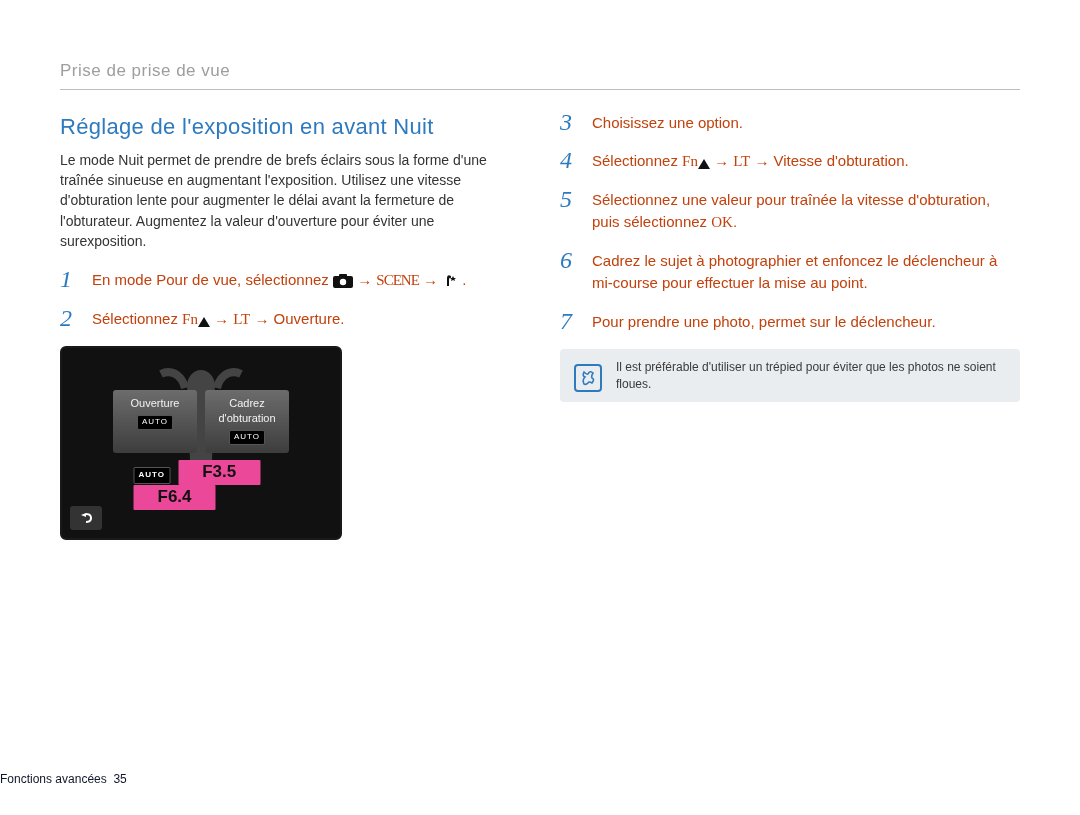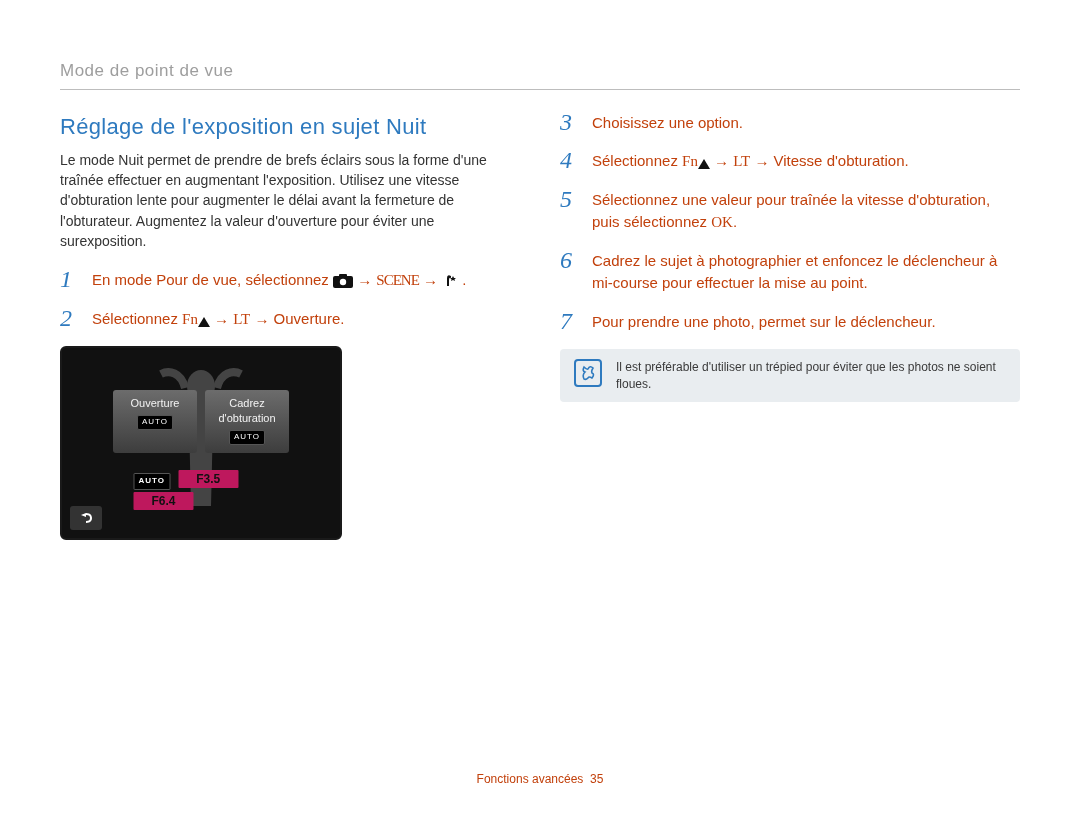--- a/index.html
+++ b/index.html
@@ -18,39 +18,39 @@
   .icon{display:inline-flex;align-items:center;justify-content:center;vertical-align:-3px}
   .icon svg{display:block}
   .bold{font-weight:400}
   .lcd{background:#111;border:2px solid #1a1a1a;border-radius:6px;width:278px;height:190px;margin-top:10px;position:relative;overflow:hidden}
   .lcd .content{position:relative;width:100%;height:100%;}
   .silhouette{position:absolute;left:50%;top:18px;transform:translateX(-50%);width:120px;height:140px;opacity:.25}
   .panels{position:absolute;top:42px;left:0;right:0;display:flex;justify-content:center;gap:8px}
   .panel{background:linear-gradient(#6c6c6c,#3d3d3d);border-radius:3px;padding:6px 6px 8px 6px;min-width:72px;text-align:center;color:#f3f3f3;font-size:11px;font-family:Arial,sans-serif}
   .panel .auto{display:inline-block;margin-top:4px;background:#000;color:#fff;font-size:8px;letter-spacing:1px;padding:1px 4px;border-radius:2px;border:1px solid #555}
   .valbar{position:absolute;left:50%;transform:translateX(-50%);bottom:28px}
-  .valbar .chip{display:inline-block;background:#be185d;color:#111;font-weight:700;font-size:12px;padding:1px 18px;margin:0 2px;border-radius:1px}
+  .valbar .chip{display:inline-block;background:#ec4899;color:#111;font-weight:700;font-size:17px;padding:1px 24px;margin:0 2px;border-radius:1px}
   .valbar .chip.auto{background:#000;color:#fff;font-size:8px;letter-spacing:1px;padding:2px 4px;border:1px solid #555}
   .back-btn{position:absolute;left:8px;bottom:8px;width:32px;height:24px;background:#333;color:#fff;border-radius:3px;display:flex;align-items:center;justify-content:center}
-  .note-box{display:flex;align-items:flex-start;gap:14px;background:#e9edf0;border-radius:4px;padding:10px 14px;margin-top:14px}
+  .note-box{display:flex;align-items:flex-end;gap:14px;background:#e9edf0;border-radius:4px;padding:10px 14px;margin-top:14px}
   .note-icon{flex:0 0 auto;width:24px;height:24px;border:2px solid #2e7abf;border-radius:4px;color:#2e7abf;display:flex;align-items:center;justify-content:center}
   .note-text{font-size:12px;color:#3a3a3a}
-  .footer{position:absolute;left:0;right:0;bottom:28px;text-align:center;font-size:12px;color:#c2410c}
+  .footer{position:absolute;left:0;right:0;bottom:28px;text-align:left;font-size:12px;color:#0f172a}
 </style>
 </head>
 <body>
 
 <div class="page">
-  <div class="header">Mode de point de vue</div>
+  <div class="header">Prise de prise de vue</div>
 
   <div class="columns">
 
     <div class="col">
-      <h2 class="section-title">Réglage de l'exposition en sujet Nuit</h2>
-      <div class="intro">Le mode Nuit permet de prendre de brefs éclairs sous la forme d'une traînée effectuer en augmentant l'exposition. Utilisez une vitesse d'obturation lente pour augmenter le délai avant la fermeture de l'obturateur. Augmentez la valeur d'ouverture pour éviter une surexposition.</div>
+      <h2 class="section-title">Réglage de l'exposition en avant Nuit</h2>
+      <div class="intro">Le mode Nuit permet de prendre de brefs éclairs sous la forme d'une traînée sinueuse en augmentant l'exposition. Utilisez une vitesse d'obturation lente pour augmenter le délai avant la fermeture de l'obturateur. Augmentez la valeur d'ouverture pour éviter une surexposition.</div>
 
       <ol class="steps">
         <li>
           <div class="num">1</div>
           <div class="step-text">
             <span>En mode Pour de vue, sélectionnez </span>
             <span class="icon">
               <svg width="20" height="14" viewBox="0 0 20 14">
                   <rect x="0" y="2" width="20" height="12" rx="2" fill="#111"></rect>
                   <rect x="6" y="0" width="8" height="3" rx="1" fill="#111"></rect>

